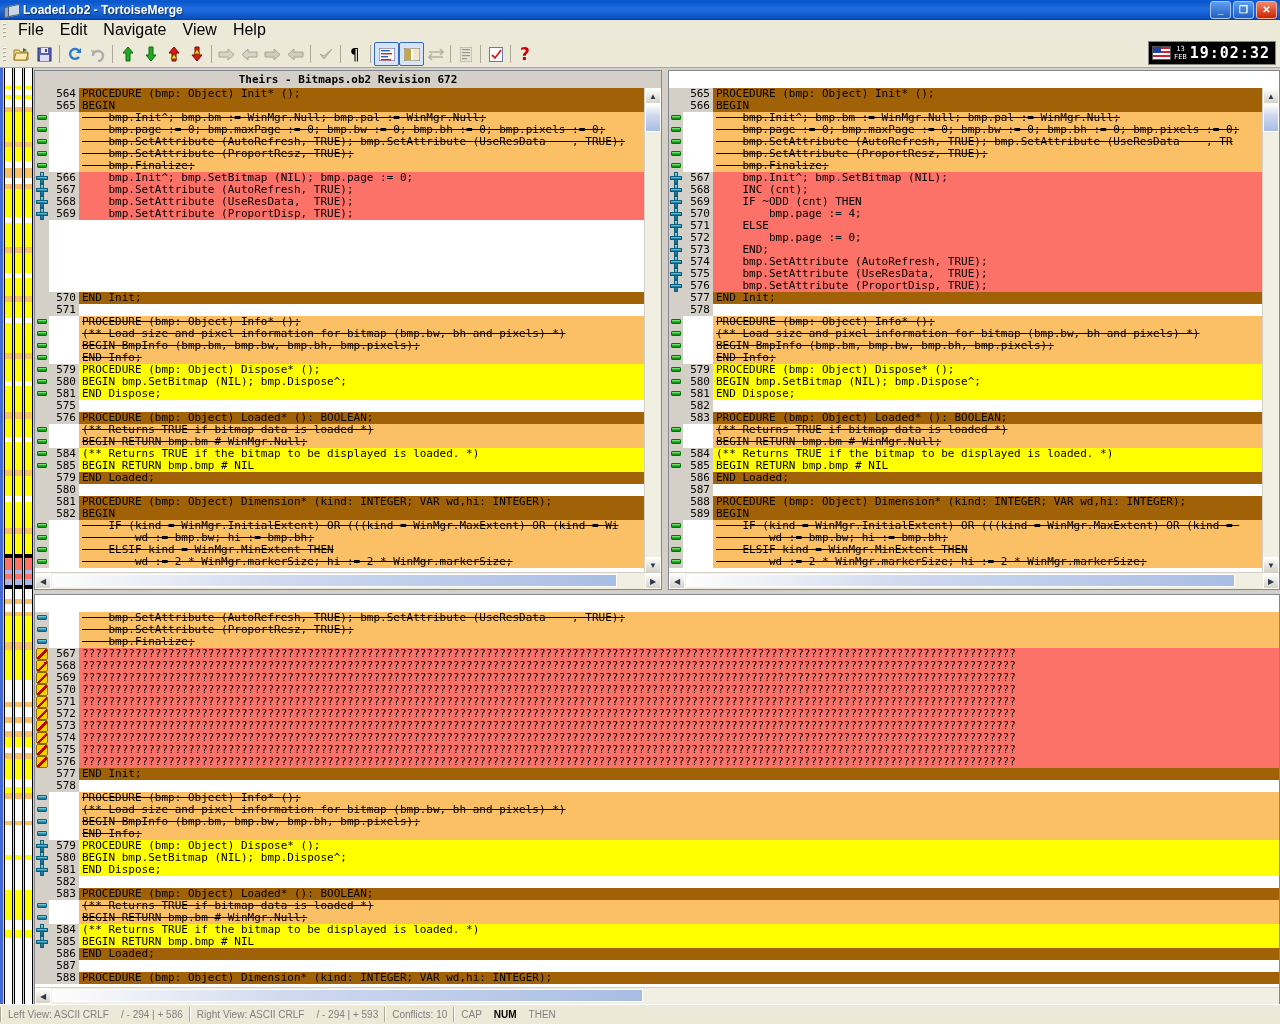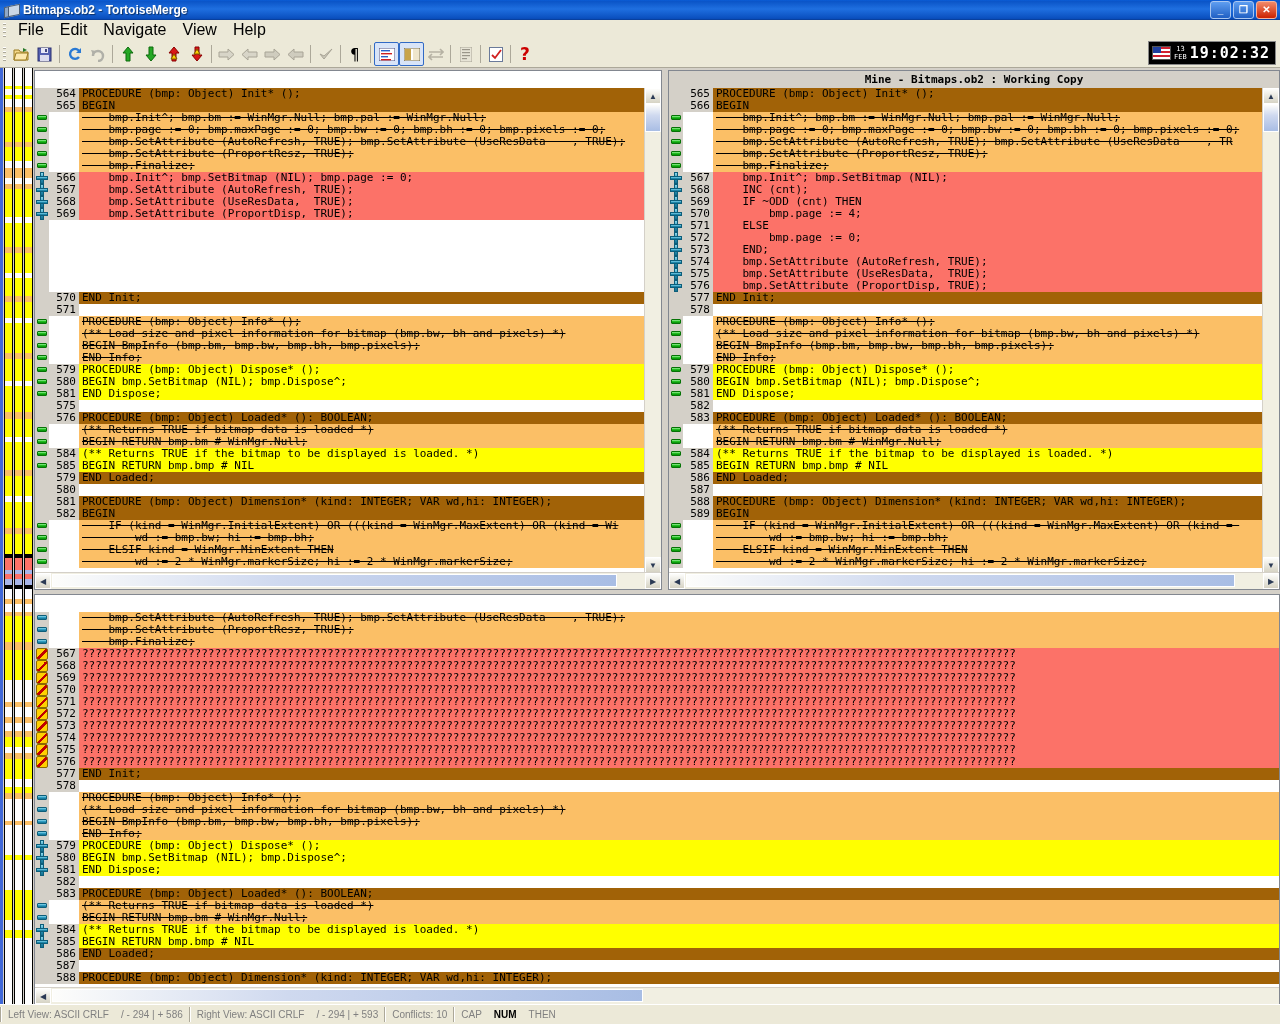--- a/index.html
+++ b/index.html
@@ -108,21 +108,21 @@
   .st-bold{font-weight:bold;}
 </style>
 </head>
 <body>
 
 <div class="titlebar">
   <div class="tb-icon">
       <div class="s1"></div>
       <div class="s2"></div>
     </div>
-  <div class="tb-title">Bitmaps.ob2 - TortoiseMerge</div>
+  <div class="tb-title">Loaded.ob2 - TortoiseMerge</div>
   <div class="tb-btns">
     <div class="tb-btn">_</div>
     <div class="tb-btn">❐</div>
     <div class="tb-btn close">✕</div>
   </div>
 </div>
 
 <div class="menubar">
   <div class="grip"></div>
   <div class="menu-item">File</div>
@@ -501,20 +501,21 @@
       <div class="loc-band" style="top: 792px; height: 30px; background: rgb(255, 255, 255);"></div>
       <div class="loc-band" style="top: 822px; height: 30px; background: rgb(255, 255, 0);"></div>
       <div class="loc-band" style="top: 852px; height: 10px; background: rgb(255, 255, 255);"></div>
       <div class="loc-band" style="top: 862px; height: 8px; background: rgb(255, 255, 0);"></div>
       <div class="loc-band" style="top: 870px; height: 30px; background: rgb(255, 255, 255);"></div>
       <div class="loc-band" style="top: 900px; height: 37px; background: rgb(255, 255, 255);"></div>
     </div>
 </div>
 
 <div class="pane" id="paneLeft" style="left:34px;top:70px;width:628px;height:520px;">
+  <div class="pane-head">Theirs - Bitmaps.ob2 Revision 672</div>
   <div class="pane-body">
     <div class="rows" id="leftRows" style="right:17px">
         <div class="row"><div class="gut"></div><div class="lnum">564</div><div class="txt bg-norm">PROCEDURE (bmp: Object) Init* ();</div></div>
         <div class="row"><div class="gut"></div><div class="lnum">565</div><div class="txt bg-norm">BEGIN</div></div>
         <div class="row"><div class="gut"><div class="g-rem"></div></div><div class="lnum"></div><div class="txt bg-rem strike">    bmp.Init^; bmp.bm := WinMgr.Null; bmp.pal := WinMgr.Null;</div></div>
         <div class="row"><div class="gut"><div class="g-rem"></div></div><div class="lnum"></div><div class="txt bg-rem strike">    bmp.page := 0; bmp.maxPage := 0; bmp.bw := 0; bmp.bh := 0; bmp.pixels := 0;</div></div>
         <div class="row"><div class="gut"><div class="g-rem"></div></div><div class="lnum"></div><div class="txt bg-rem strike">    bmp.SetAttribute (AutoRefresh, TRUE); bmp.SetAttribute (UseResData    , TRUE);</div></div>
         <div class="row"><div class="gut"><div class="g-rem"></div></div><div class="lnum"></div><div class="txt bg-rem strike">    bmp.SetAttribute (ProportResz, TRUE);</div></div>
         <div class="row"><div class="gut"><div class="g-rem"></div></div><div class="lnum"></div><div class="txt bg-rem strike">    bmp.Finalize;</div></div>
         <div class="row"><div class="gut"><div class="g-add"></div></div><div class="lnum">566</div><div class="txt bg-conf">    bmp.Init^; bmp.SetBitmap (NIL); bmp.page := 0;</div></div>
@@ -558,21 +559,20 @@
     <div class="sb-arrow" style="position:absolute;bottom:16px;">▼</div>
   </div>
   <div class="sb-h">
     <div class="sb-arrow" style="position:absolute;left:0;">◀</div>
     <div class="sb-thumb" style="position:absolute;left:17px;top:1px;height:13px;width:565px;"></div>
     <div class="sb-arrow" style="position:absolute;right:0;">▶</div>
   </div>
 </div>
 
 <div class="pane" id="paneRight" style="left:668px;top:70px;width:612px;height:520px;">
-  <div class="pane-head">Mine - Bitmaps.ob2 : Working Copy</div>
   <div class="pane-body">
     <div class="rows" id="rightRows" style="right:17px">
         <div class="row"><div class="gut"></div><div class="lnum">565</div><div class="txt bg-norm">PROCEDURE (bmp: Object) Init* ();</div></div>
         <div class="row"><div class="gut"></div><div class="lnum">566</div><div class="txt bg-norm">BEGIN</div></div>
         <div class="row"><div class="gut"><div class="g-rem"></div></div><div class="lnum"></div><div class="txt bg-rem strike">    bmp.Init^; bmp.bm := WinMgr.Null; bmp.pal := WinMgr.Null;</div></div>
         <div class="row"><div class="gut"><div class="g-rem"></div></div><div class="lnum"></div><div class="txt bg-rem strike">    bmp.page := 0; bmp.maxPage := 0; bmp.bw := 0; bmp.bh := 0; bmp.pixels := 0;</div></div>
         <div class="row"><div class="gut"><div class="g-rem"></div></div><div class="lnum"></div><div class="txt bg-rem strike">    bmp.SetAttribute (AutoRefresh, TRUE); bmp.SetAttribute (UseResData    , TR</div></div>
         <div class="row"><div class="gut"><div class="g-rem"></div></div><div class="lnum"></div><div class="txt bg-rem strike">    bmp.SetAttribute (ProportResz, TRUE);</div></div>
         <div class="row"><div class="gut"><div class="g-rem"></div></div><div class="lnum"></div><div class="txt bg-rem strike">    bmp.Finalize;</div></div>
         <div class="row"><div class="gut"><div class="g-add"></div></div><div class="lnum">567</div><div class="txt bg-conf">    bmp.Init^; bmp.SetBitmap (NIL);</div></div>

